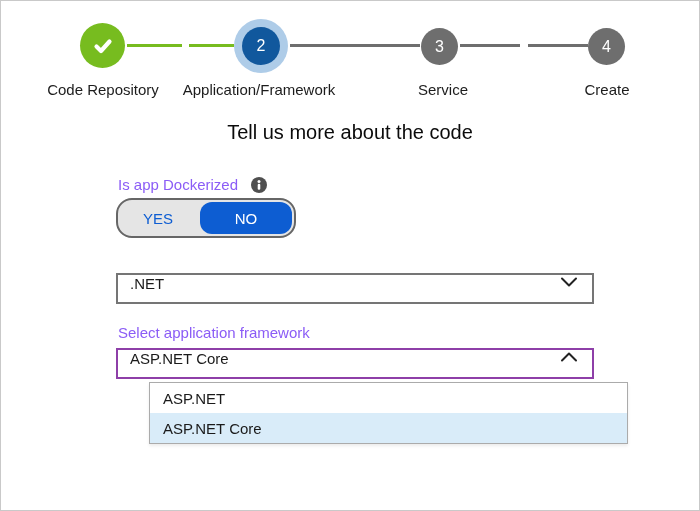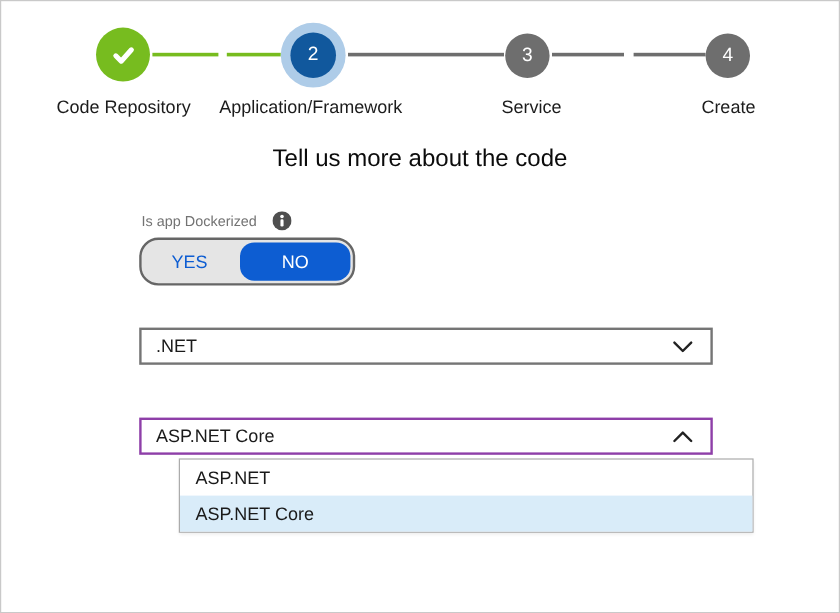--- a/index.html
+++ b/index.html
@@ -45,21 +45,21 @@
   .lbl-1 { left:102px; } .lbl-2 { left:258px; } .lbl-3 { left:442px; } .lbl-4 { left:606px;text-align:right; }
 
   
   .page-title {
     position:absolute; top:120px; left:0; right:0;
     text-align:center; font-size:20px; font-weight:normal; color:#0b0b0b;
   }
 
   
   .field-label {
-    position:absolute; left:117px; font-size:12px; color:#737373;
+    position:absolute; left:117px; font-size:15px; color:#8b5cf6;
     display:flex; align-items:center; gap:13px; white-space:nowrap;
   }
   .lbl-docker   { top:175px; }
   .lbl-runtime  { top:250px; }
   .lbl-framework{ top:323px; }
 
   .info-icon { width:16px; height:16px; display:inline-block; }
 
   .toggle {
     position:absolute; left:115px; top:197px; width:180px; height:40px;
@@ -72,21 +72,21 @@
   }
   .toggle-no {
     width:92px; margin:2px; border-radius:12px; background:#0D5DD2;
     color:#fff; font-size:15px;
     display:flex; align-items:center; justify-content:center;
   }
 
   .select-box {
     position:absolute; left:115px; width:478px; height:31px;
     box-sizing:border-box; border:2px solid #757575; background:#fff;
-    display:flex; align-items:center; padding-left:12px;
+    display:flex; align-items:flex-start; padding-left:12px;
     font-size:15px; color:#1a1a1a; cursor:pointer;
   }
   .select-runtime   { top:272px; }
   .select-framework { top:347px; border-color:#8E3FA8; }
   .select-box .chevron { margin-left:auto; margin-right:14px; display:flex; }
 
   .dropdown-list {
     position:absolute; left:117px; top:381px; width:479px;
     box-sizing:border-box; border:1px solid #ababab; background:#fff;
     box-shadow:0 2px 3px rgba(0,0,0,0.08);
@@ -154,20 +154,21 @@
 
   <div class="select-box select-runtime">
     <span>.NET</span>
     <span class="chevron">
       <svg width="18" height="14" viewBox="0 0 18 14">
         <polyline points="2,3.5 9,10.5 16,3.5" fill="none" stroke="#222" stroke-width="2" stroke-linecap="round" stroke-linejoin="round"></polyline>
       </svg>
     </span>
   </div>
 
+  <div class="field-label lbl-framework">Select application framework</div>
   <div class="select-box select-framework">
     <span>ASP.NET Core</span>
     <span class="chevron">
       <svg width="18" height="14" viewBox="0 0 18 14">
         <polyline points="2,10.5 9,3.5 16,10.5" fill="none" stroke="#222" stroke-width="2" stroke-linecap="round" stroke-linejoin="round"></polyline>
       </svg>
     </span>
   </div>
 
   <div class="dropdown-list">

